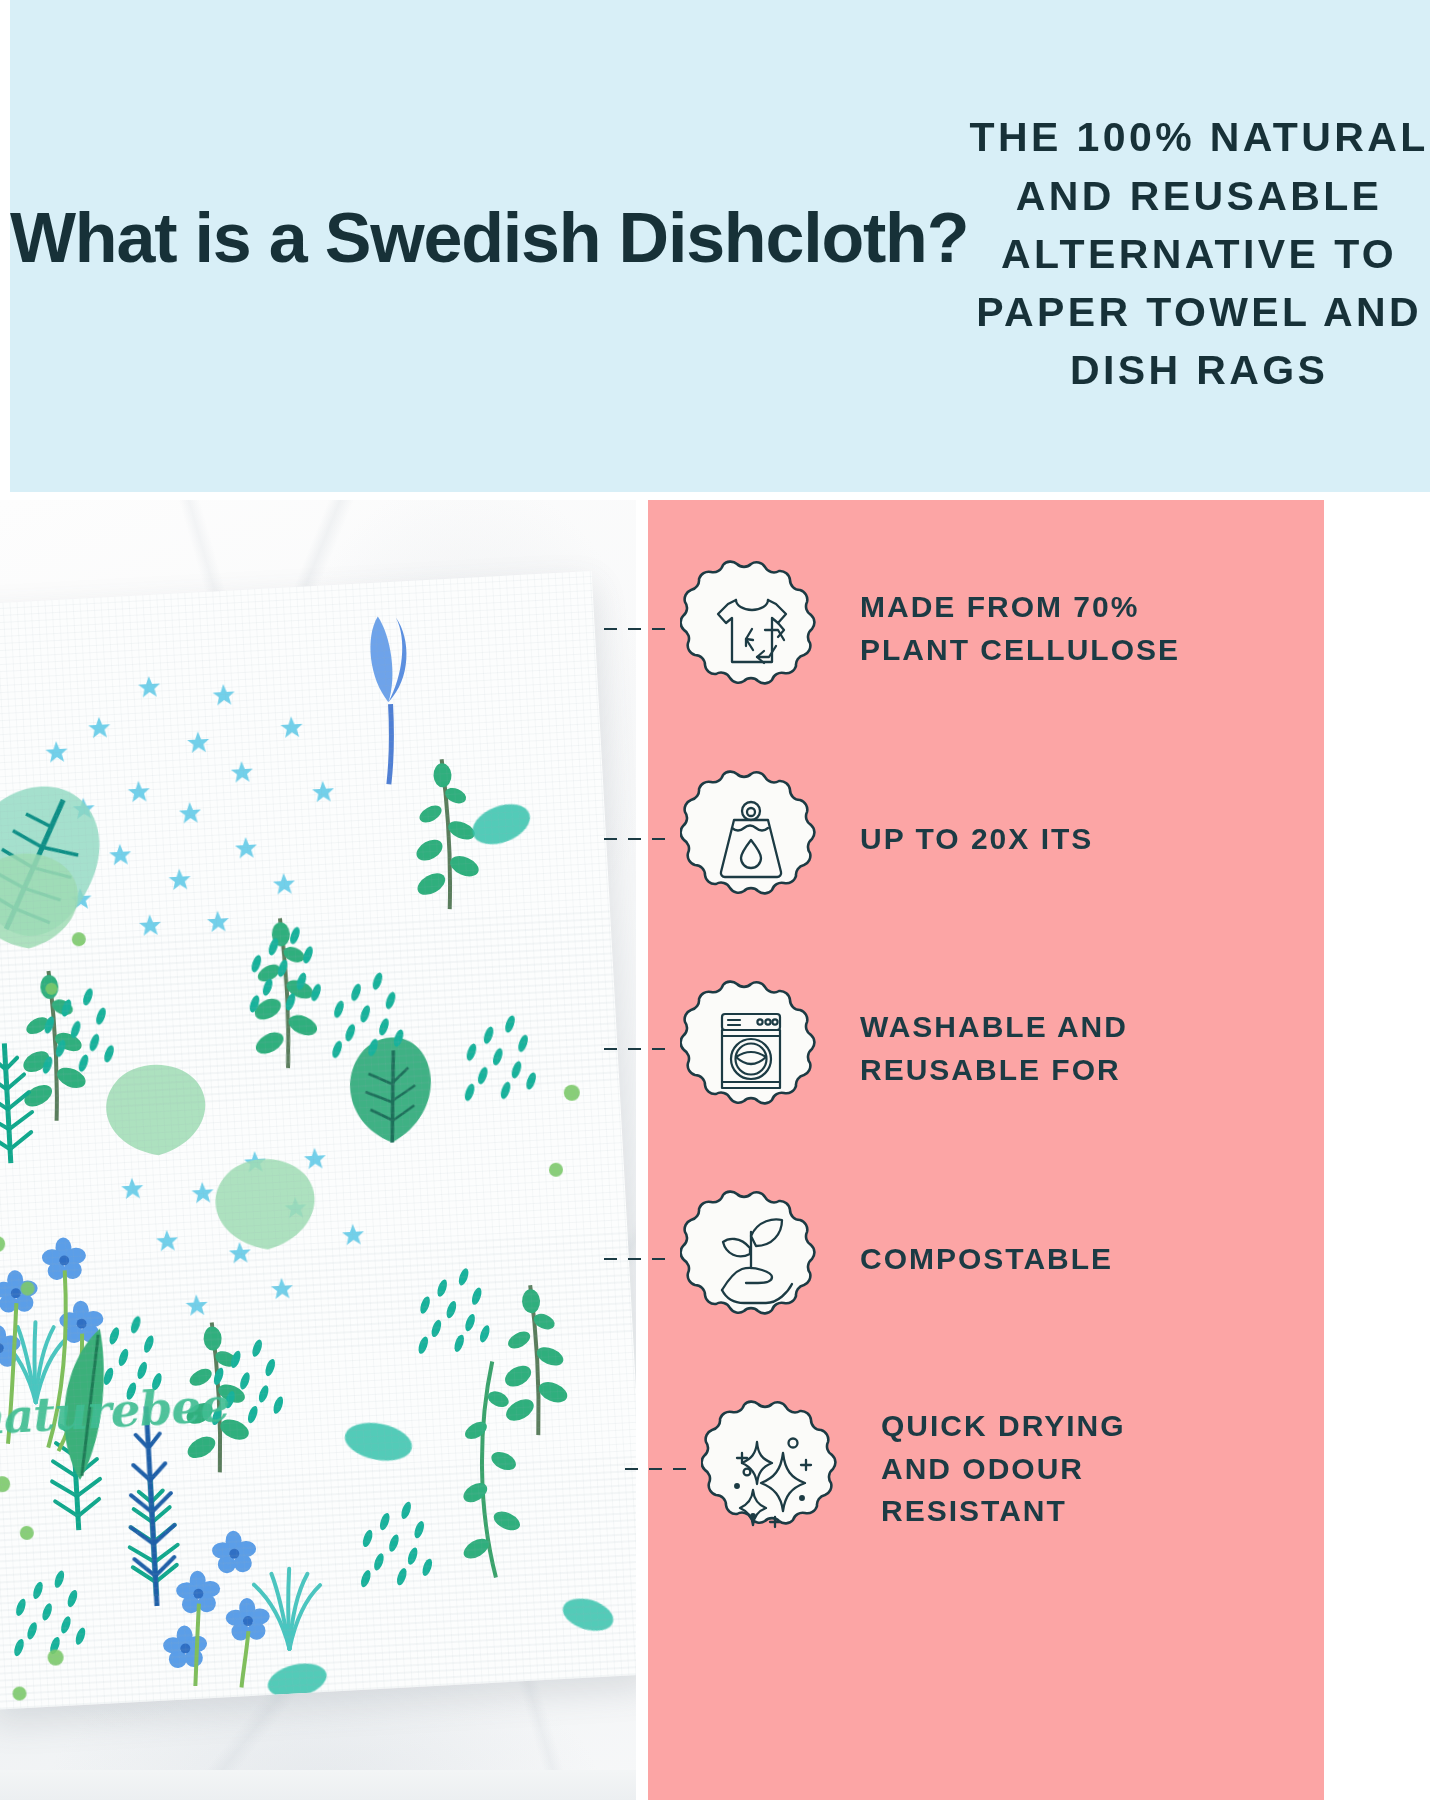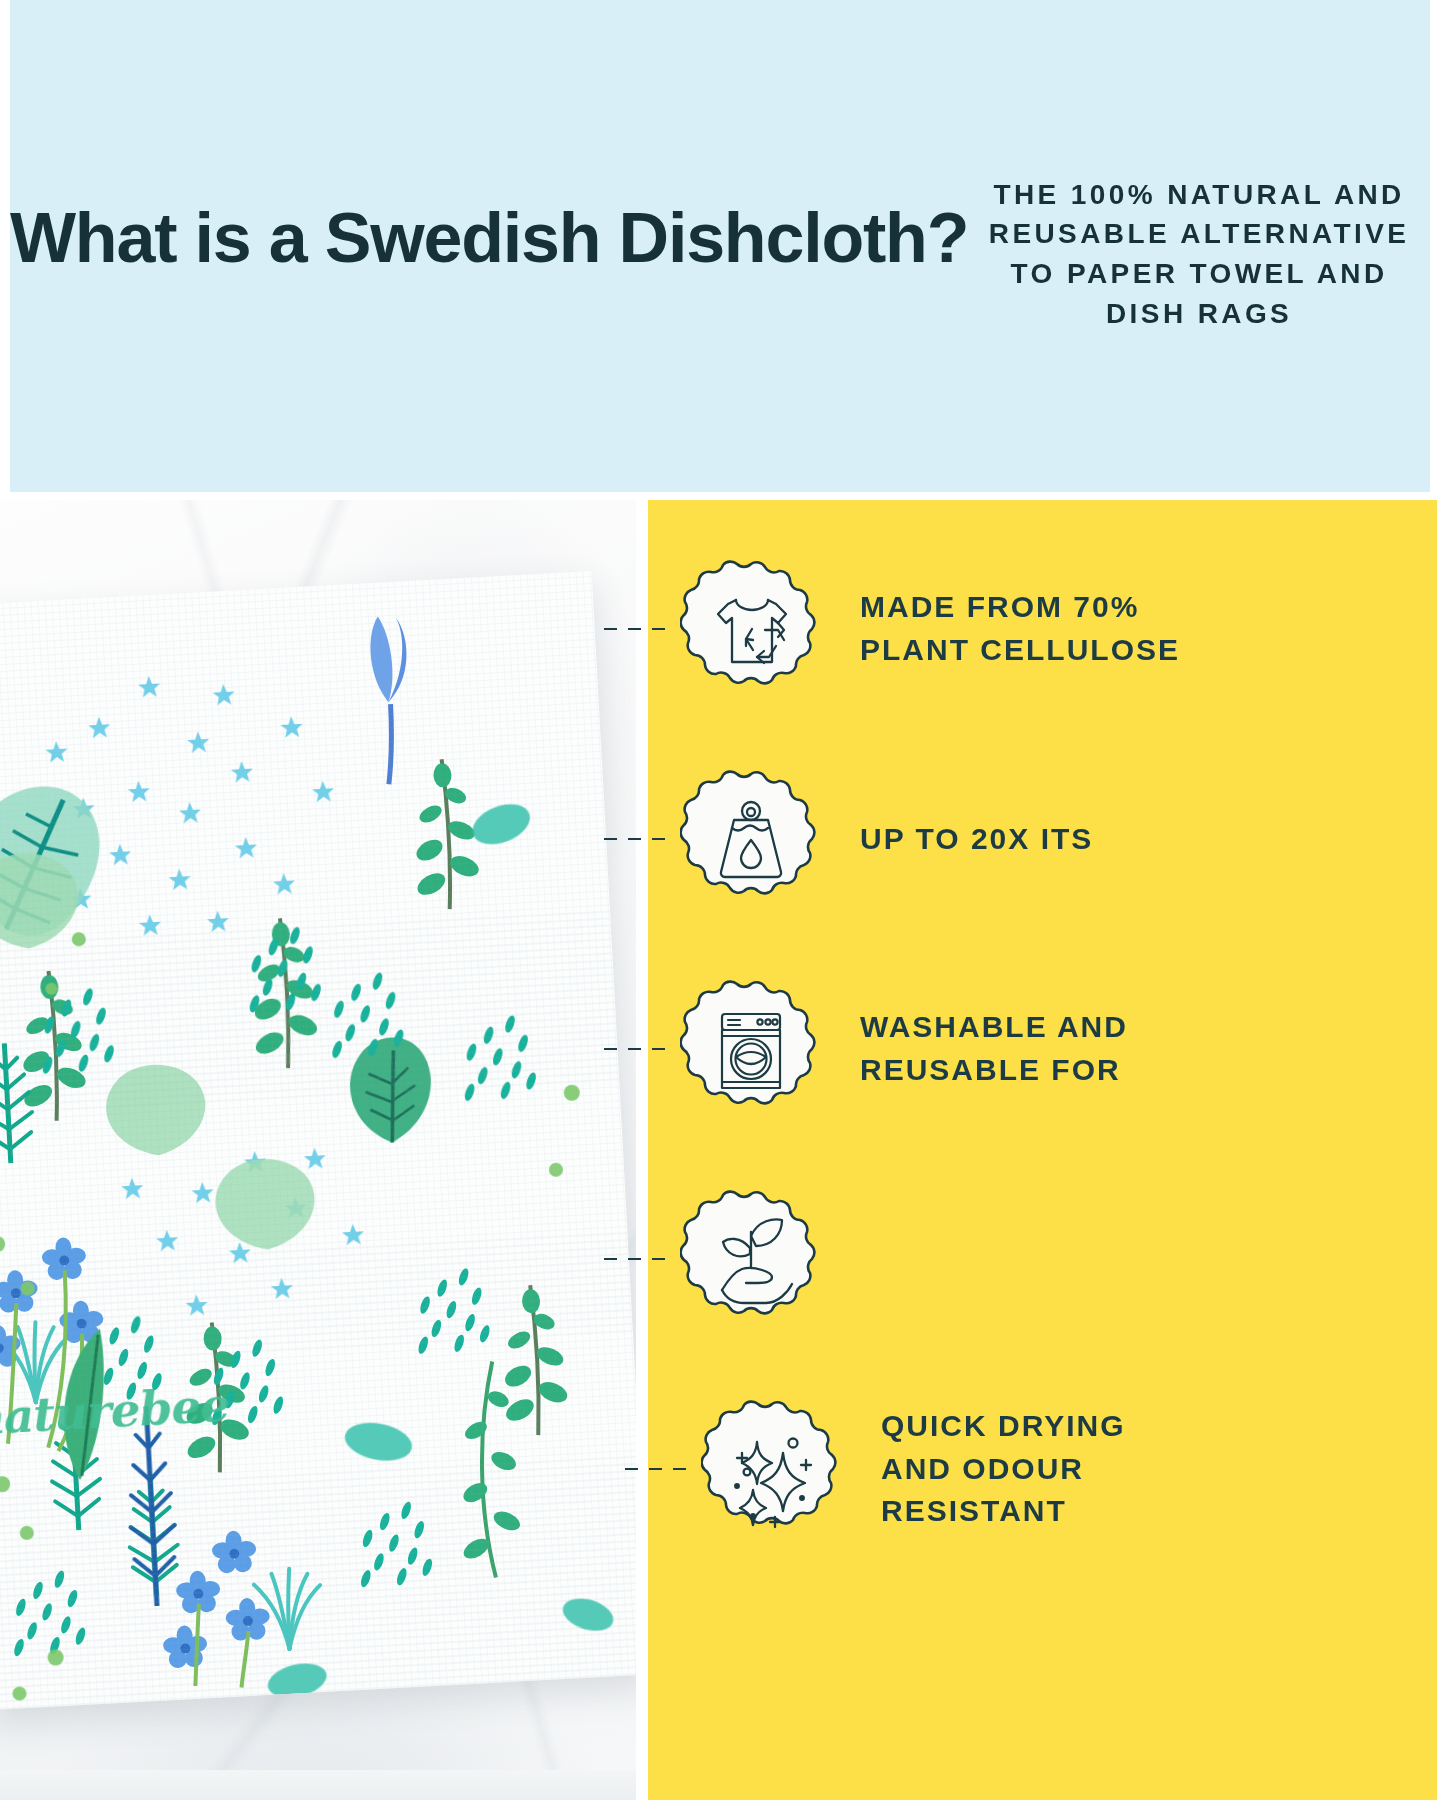--- a/index.html
+++ b/index.html
@@ -31,21 +31,21 @@
     font-size: 70px;
     font-weight: 700;
     letter-spacing: -1.2px;
     color: #173138;
     text-align: center;
     line-height: 1.05;
     white-space: nowrap;
   }
   .subtitle {
     margin-top: 30px;
-    font-size: 28px;
+    font-size: 41px;
     font-weight: 700;
     letter-spacing: 3.4px;
     color: #173138;
     text-align: center;
     line-height: 1.42;
     text-transform: uppercase;
   }
 
   
   .body-area {
@@ -73,22 +73,22 @@
     content:"";
     position:absolute; inset:0;
     background:
       linear-gradient(112deg, transparent 28%, rgba(178,188,197,.16) 29%, transparent 30.2%),
       linear-gradient(74deg, transparent 54%, rgba(178,188,197,.13) 55%, transparent 56.1%),
       linear-gradient(128deg, transparent 72%, rgba(178,188,197,.14) 73%, transparent 74%);
   }
   .features-pane {
     position: absolute;
     left: 648px; top: 0;
-    width: 789px; height: 1300px;
-    background: #fde047;
+    width: 676px; height: 1300px;
+    background: #fca5a5;
   }
   .pane-gap {
     position: absolute;
     left: 636px; top: 0;
     width: 13px; height: 1300px;
     background: #ffffff;
   }
   .bottom-strip {
     position: absolute;
     left: 0; top: 1270px;
@@ -516,20 +516,21 @@
             <g fill="none" stroke="#1c3b44" stroke-width="2.3" stroke-linejoin="round" stroke-linecap="round">
               <path d="M71 80 C71 62 71 52 71 44"></path>
               <path d="M71 48 C78 32 94 30 102 32 C102 46 92 58 76 58 Z"></path>
               <path d="M70 60 C60 48 48 50 43 54 C46 66 58 72 70 66 Z"></path>
               <path d="M42 102 C48 92 54 84 62 81 C68 79 76 80 82 82 C88 84 92 86 92 89 C92 93 86 95 78 95 L66 95"></path>
               <path d="M42 102 C46 110 54 115 64 115 L86 115 C98 115 108 104 112 96"></path>
             </g>
           </svg>
         </div>
         <div class="f-text">
+          <span>COMPOSTABLE</span>
         </div>
       </div>
 
       <div class="feature f4">
         <div class="dash"></div>
         <div class="badge">
           <svg viewBox="0 0 142 142">
             <path d="M71 6 a10 10 0 0 1 14 3 a10 10 0 0 0 14 4 a10 10 0 0 1 11 9 a10 10 0 0 0 10 10 a10 10 0 0 1 7 12 a10 10 0 0 0 4 13 a10 10 0 0 1 1 14 a10 10 0 0 0 -2 14 a10 10 0 0 1 -6 12 a10 10 0 0 0 -8 11 a10 10 0 0 1 -12 7 a10 10 0 0 0 -12 7 a10 10 0 0 1 -14 1 a10 10 0 0 0 -14 0 a10 10 0 0 1 -14 -3 a10 10 0 0 0 -14 -4 a10 10 0 0 1 -11 -9 a10 10 0 0 0 -10 -10 a10 10 0 0 1 -7 -12 a10 10 0 0 0 -4 -13 a10 10 0 0 1 -1 -14 a10 10 0 0 0 2 -14 a10 10 0 0 1 6 -12 a10 10 0 0 0 8 -11 a10 10 0 0 1 12 -7 a10 10 0 0 0 12 -7 a10 10 0 0 1 14 -1 a10 10 0 0 0 14 0 Z" fill="#fbfbf9" stroke="#1c3b44" stroke-width="2.6" stroke-linejoin="round"></path>
             <g fill="none" stroke="#1c3b44" stroke-width="2.3" stroke-linejoin="round" stroke-linecap="round">
               <path d="M82 55 C84 72 90 80 104 85 C90 90 84 98 82 113 C80 98 73 90 60 85 C73 80 80 72 82 55 Z"></path>

